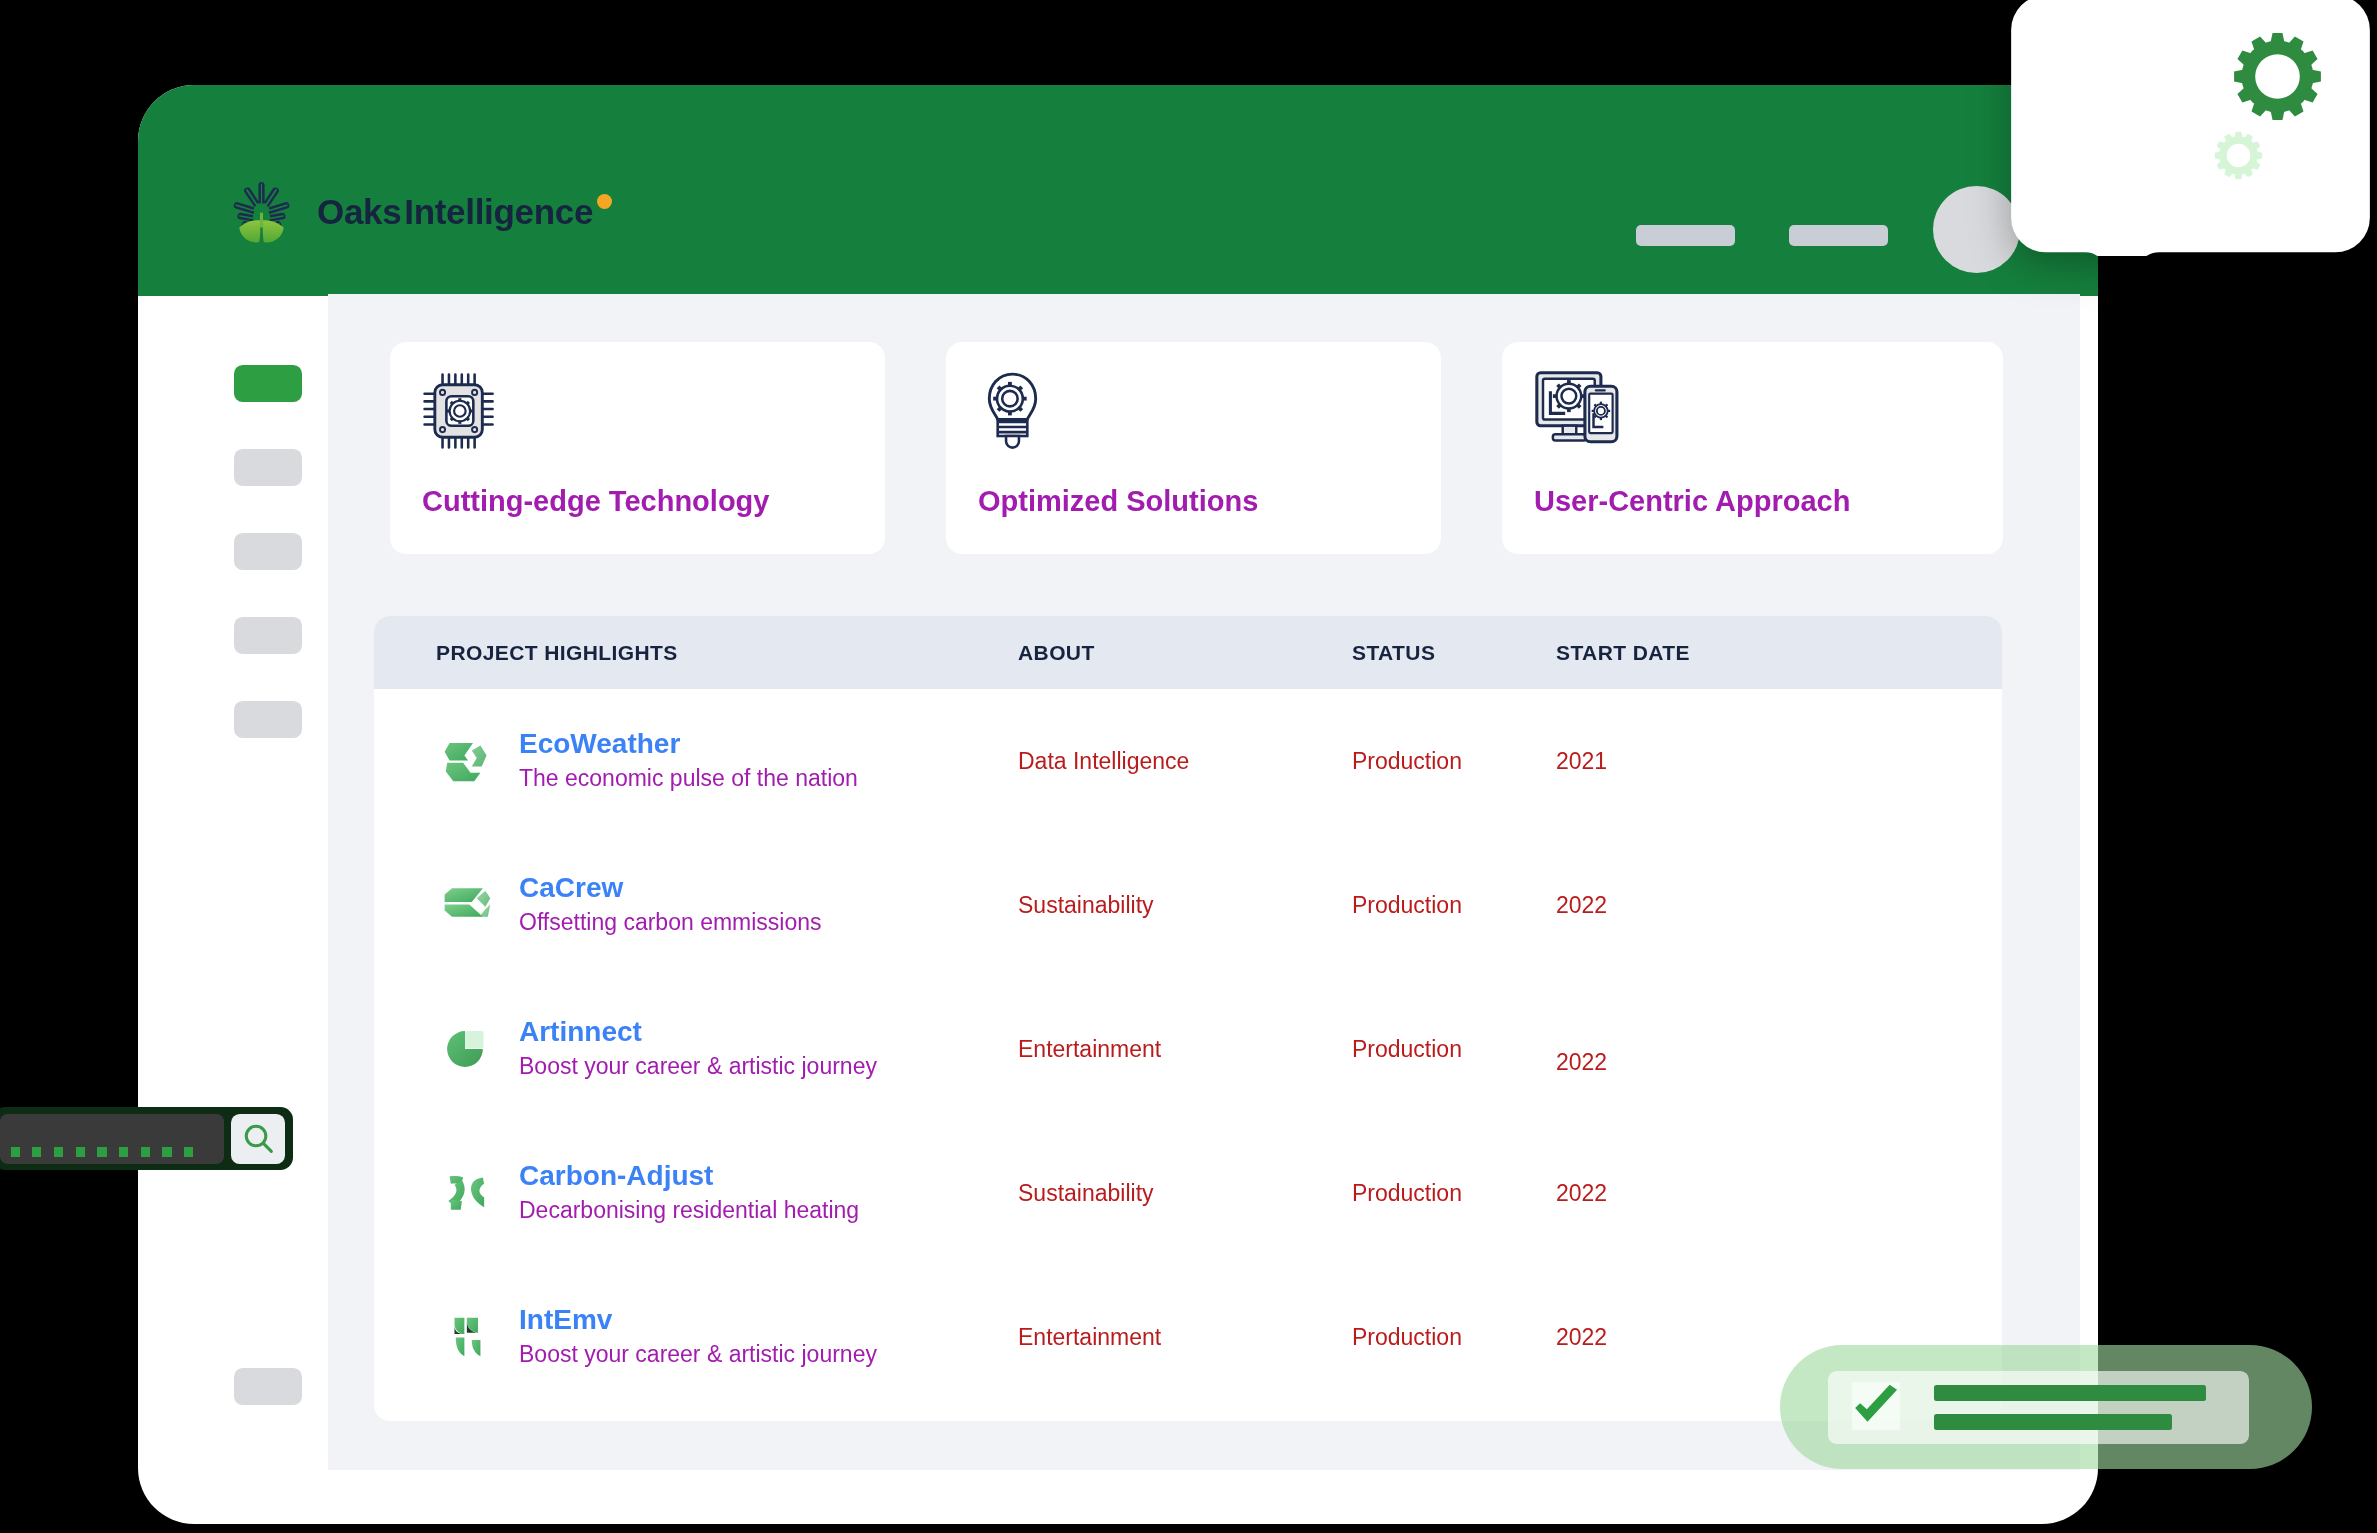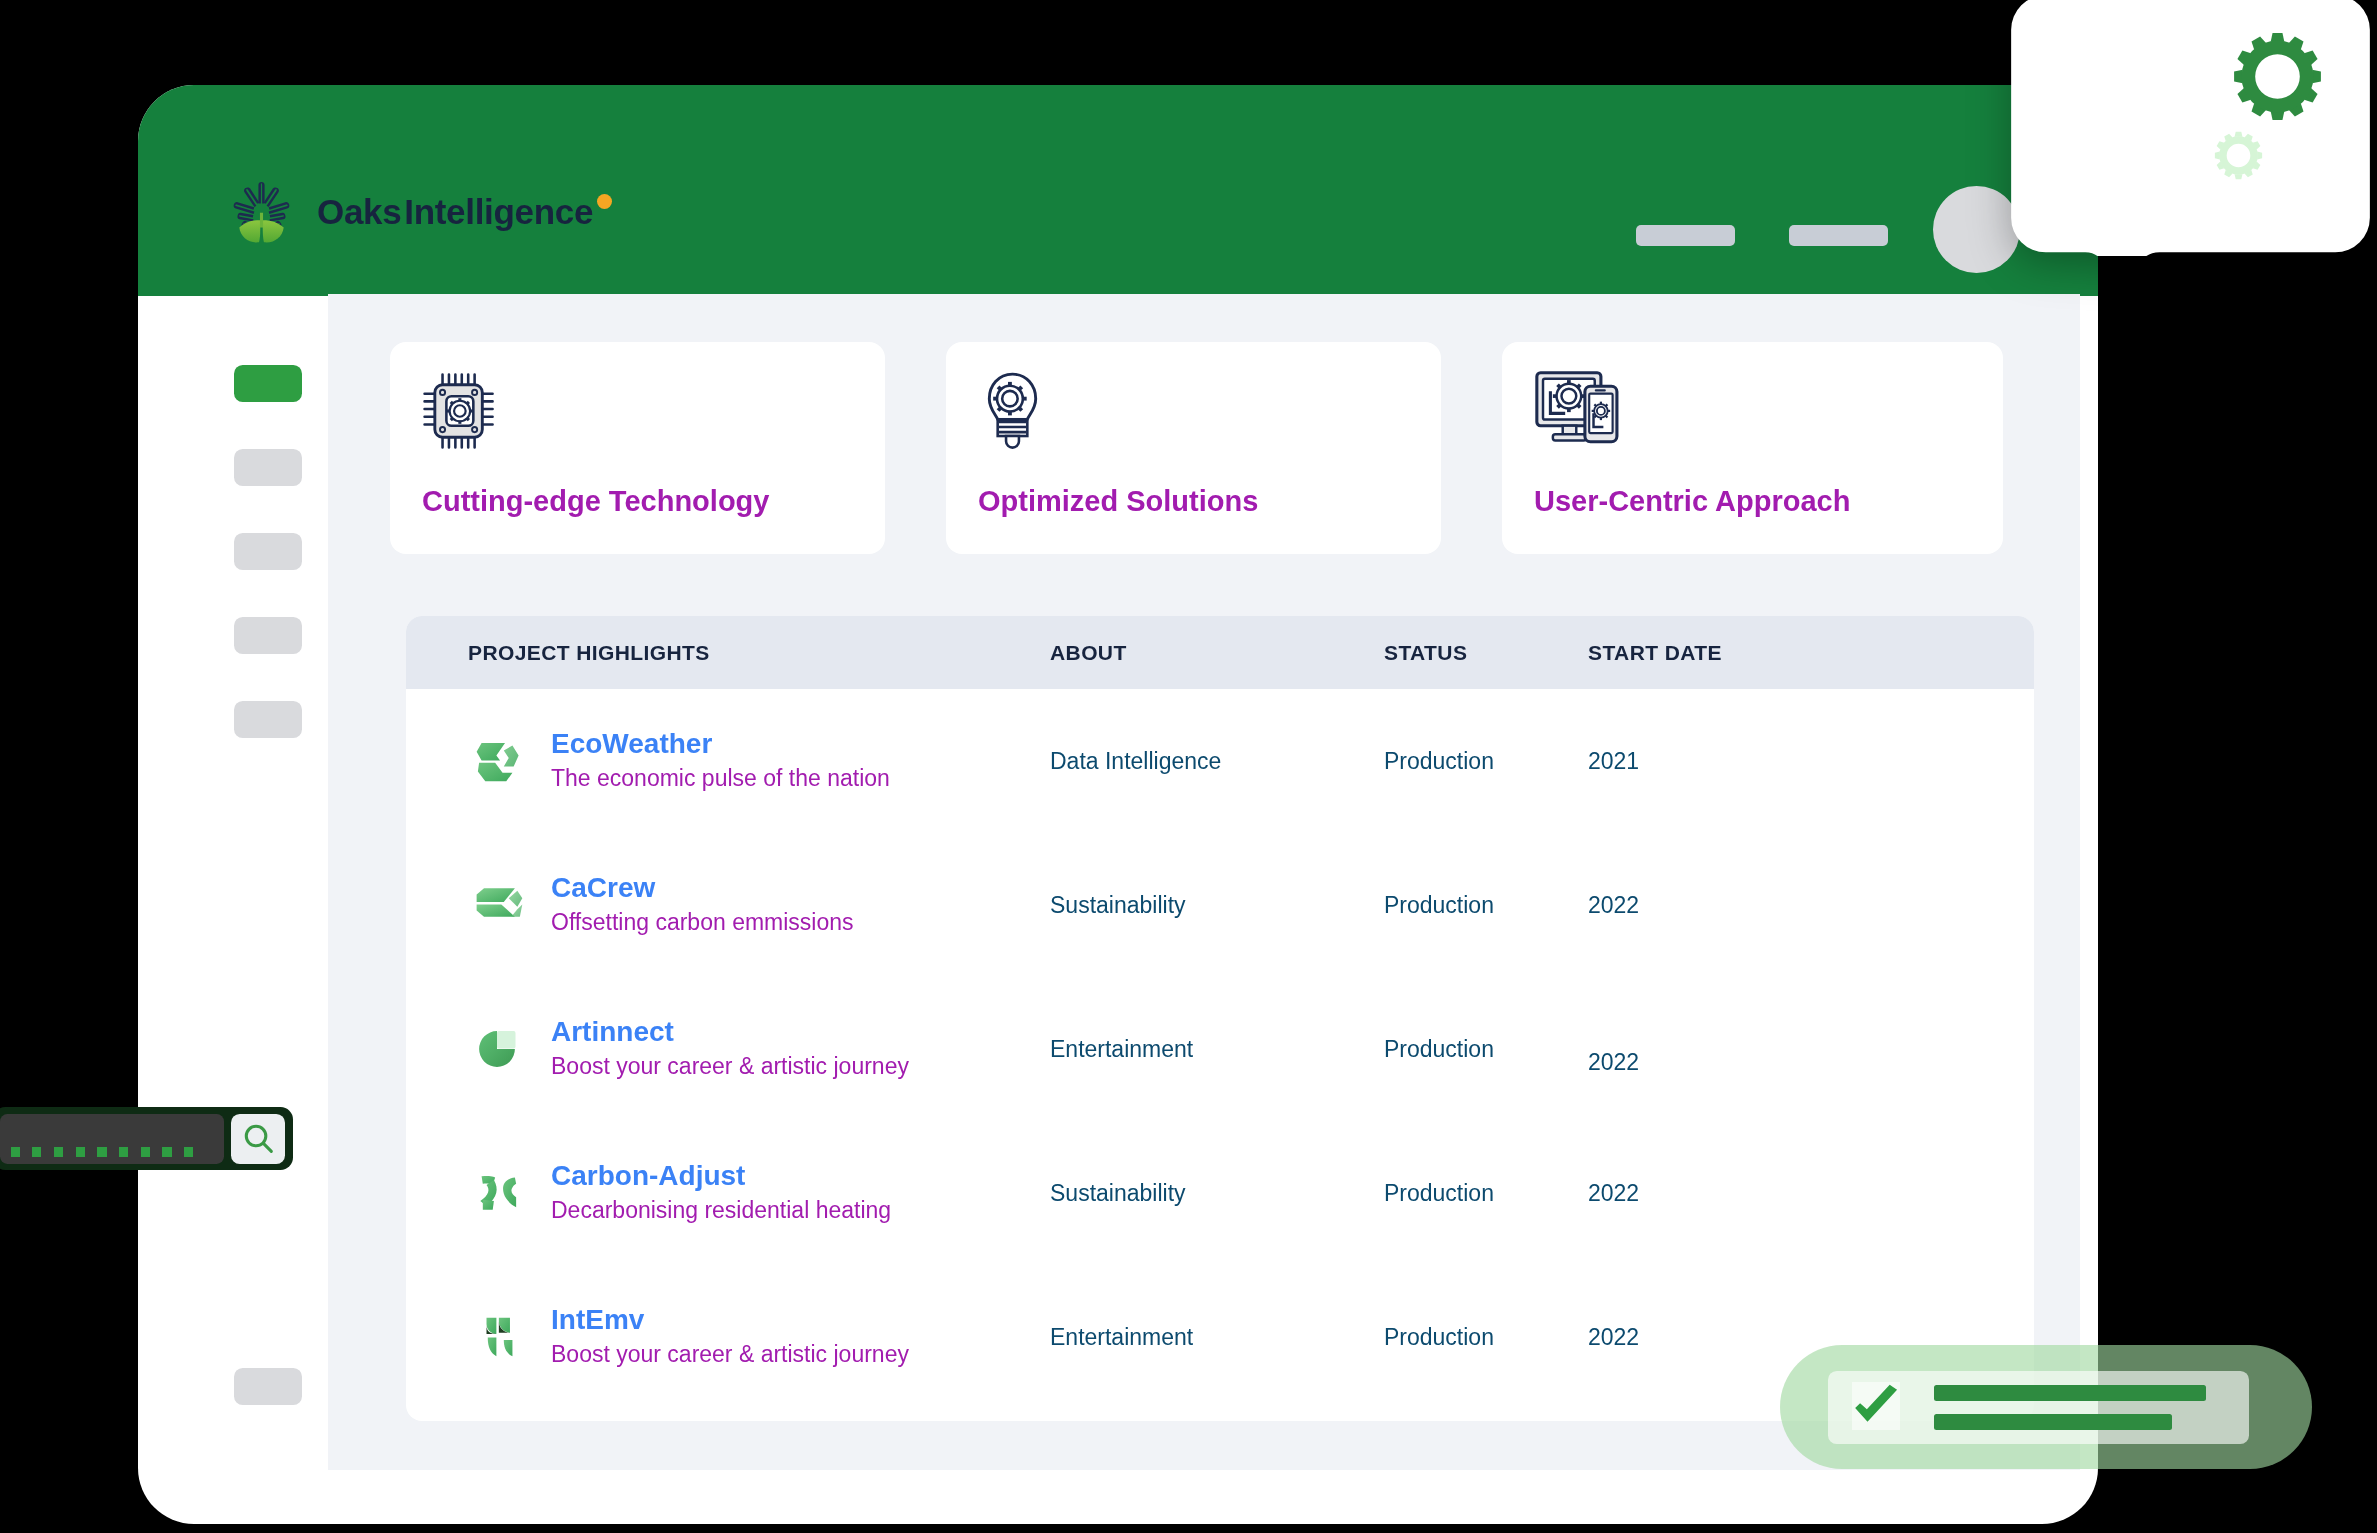--- a/index.html
+++ b/index.html
@@ -76,21 +76,21 @@
   .col-a { width: 644px; padding-left: 62px; }
   .col-b { width: 334px; }
   .col-c { width: 204px; }
   .col-d { width: 204px; }
 
   .trow { display: flex; align-items: center; height: 144px; }
   .cell-proj { width: 644px; padding-left: 62px; display: flex; align-items: center; gap: 25px; }
   .proj-icon { width: 58px; height: 58px; flex: none; }
   .proj-name { font-size: 28px; font-weight: 600; color: #3b82f6; line-height: 1.22; }
   .proj-desc { font-size: 23px; color: #a21caf; line-height: 1.5; }
-  .cell-txt { font-size: 23px; color: #0c4a6e; }
+  .cell-txt { font-size: 23px; color: #b91c1c; }
   .cell-about { width: 334px; }
   .cell-status { width: 204px; }
   .cell-date { width: 204px; }
   .cell-date.nudge { padding-top: 26px; }
 
   
   .tooltip-bubble {
     position: absolute; left: 2011px; top: -5px;
     width: 359px; height: 261px;
     filter: drop-shadow(0 11px 21px rgba(0,0,0,0.30));
@@ -354,21 +354,21 @@
                     <path d="M-1.8 -15 h3.6 v4.5 h-3.6z"></path>
                   </g>
             </g>
           </g>
         </svg>
       </div>
       <div class="fc-label">User-Centric Approach</div>
     </div>
   </div>
 
-  <div style="position:absolute;left:268px;top:531px;width:1628px;height:805px;background:#fff;border-radius:16px;overflow:hidden;">
+  <div style="position:absolute;left:236px;top:531px;width:1628px;height:805px;background:#fff;border-radius:16px;overflow:hidden;">
 
     <div class="table-head">
       <div class="th col-a">PROJECT HIGHLIGHTS</div>
       <div class="th col-b">ABOUT</div>
       <div class="th col-c">STATUS</div>
       <div class="th col-d">START DATE</div>
     </div>
 
     <div class="trow">
       <div class="cell-proj">

